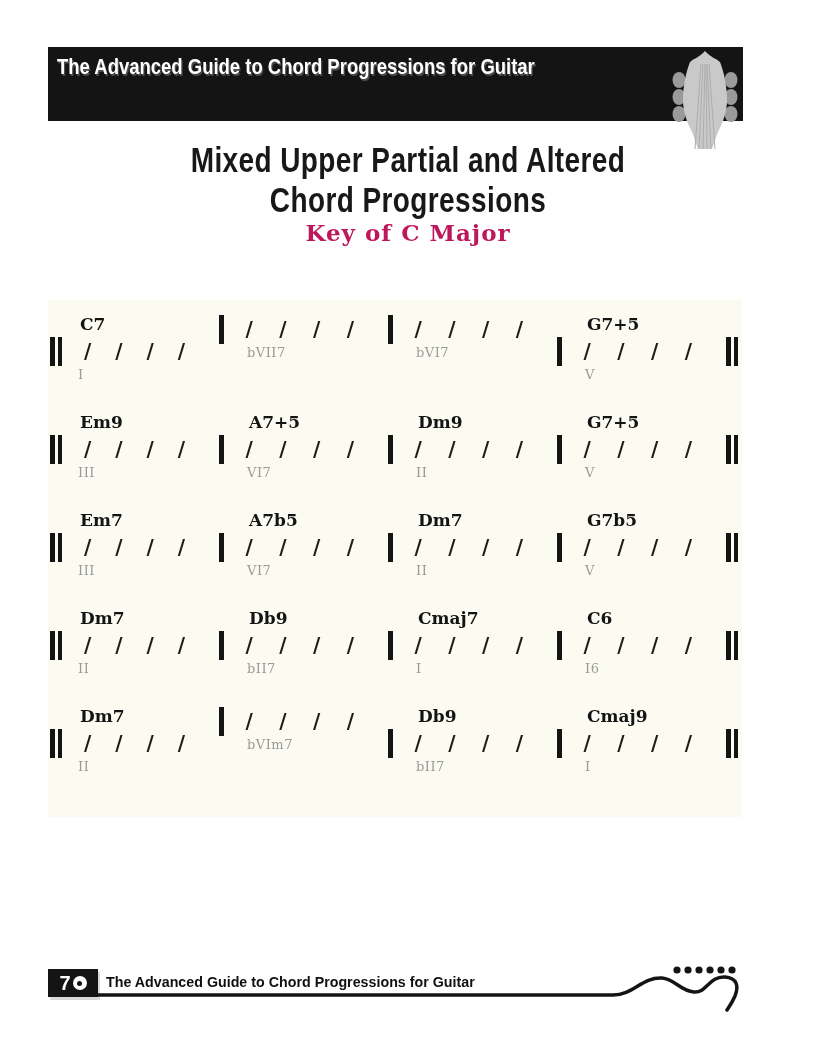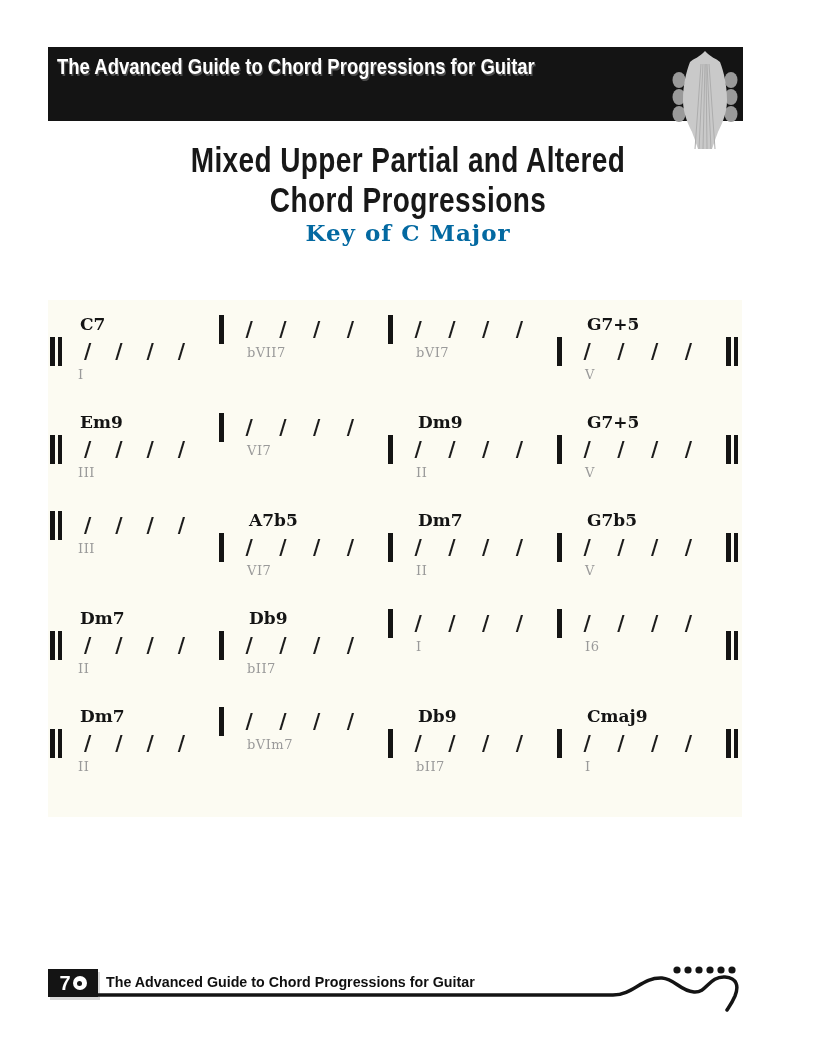--- a/index.html
+++ b/index.html
@@ -22,21 +22,21 @@
   
   .page-title{
     position:absolute;left:0;width:816px;text-align:center;white-space:nowrap;
     font-family:"Liberation Sans",sans-serif;font-weight:700;font-size:35px;
     color:#181818;transform:scaleX(0.80);letter-spacing:.5px;
   }
   .page-title.l1{top:140px;}
   .page-title.l2{top:180px;}
   .key-subtitle{
     position:absolute;left:0;top:219px;width:816px;text-align:center;
-    font-family:"DejaVu Serif",serif;font-weight:700;font-size:23px;color:#0369a1;
+    font-family:"DejaVu Serif",serif;font-weight:700;font-size:23px;color:#be185d;
     letter-spacing:1px;
   }
   
   .section-band{
     position:absolute;left:48px;top:300px;width:694px;height:517px;
     background:#fcfbf2;
   }
   .rows{position:absolute;left:50px;top:313px;width:688px;}
   .prog-row{display:flex;height:72px;margin-bottom:26px;}
   .measure{flex:1;display:flex;flex-direction:column;min-width:0;}
@@ -188,20 +188,21 @@
           <span class="slashes">
             <span class="slash">/</span>
             <span class="slash">/</span>
             <span class="slash">/</span>
             <span class="slash">/</span>
           </span>
         </div>
         <div class="numeral">III</div>
       </div>
       <div class="measure">
+        <div class="chord">A7+5</div>
         <div class="beats">
           <span class="bargroup">
             <span class="bar"></span>
           </span>
           <span class="slashes">
             <span class="slash">/</span>
             <span class="slash">/</span>
             <span class="slash">/</span>
             <span class="slash">/</span>
           </span>
@@ -240,20 +241,21 @@
       </div>
       <div class="endbar">
         <span class="bargroup">
           <span class="bar"></span>
           <span class="bar"></span>
         </span>
       </div>
     </div>
     <div class="prog-row">
       <div class="measure">
+        <div class="chord">Em7</div>
         <div class="beats">
           <span class="bargroup">
             <span class="bar"></span>
             <span class="bar"></span>
           </span>
           <span class="slashes">
             <span class="slash">/</span>
             <span class="slash">/</span>
             <span class="slash">/</span>
             <span class="slash">/</span>
@@ -339,34 +341,36 @@
           <span class="slashes">
             <span class="slash">/</span>
             <span class="slash">/</span>
             <span class="slash">/</span>
             <span class="slash">/</span>
           </span>
         </div>
         <div class="numeral">bII7</div>
       </div>
       <div class="measure">
+        <div class="chord">Cmaj7</div>
         <div class="beats">
           <span class="bargroup">
             <span class="bar"></span>
           </span>
           <span class="slashes">
             <span class="slash">/</span>
             <span class="slash">/</span>
             <span class="slash">/</span>
             <span class="slash">/</span>
           </span>
         </div>
         <div class="numeral">I</div>
       </div>
       <div class="measure">
+        <div class="chord">C6</div>
         <div class="beats">
           <span class="bargroup">
             <span class="bar"></span>
           </span>
           <span class="slashes">
             <span class="slash">/</span>
             <span class="slash">/</span>
             <span class="slash">/</span>
             <span class="slash">/</span>
           </span>

